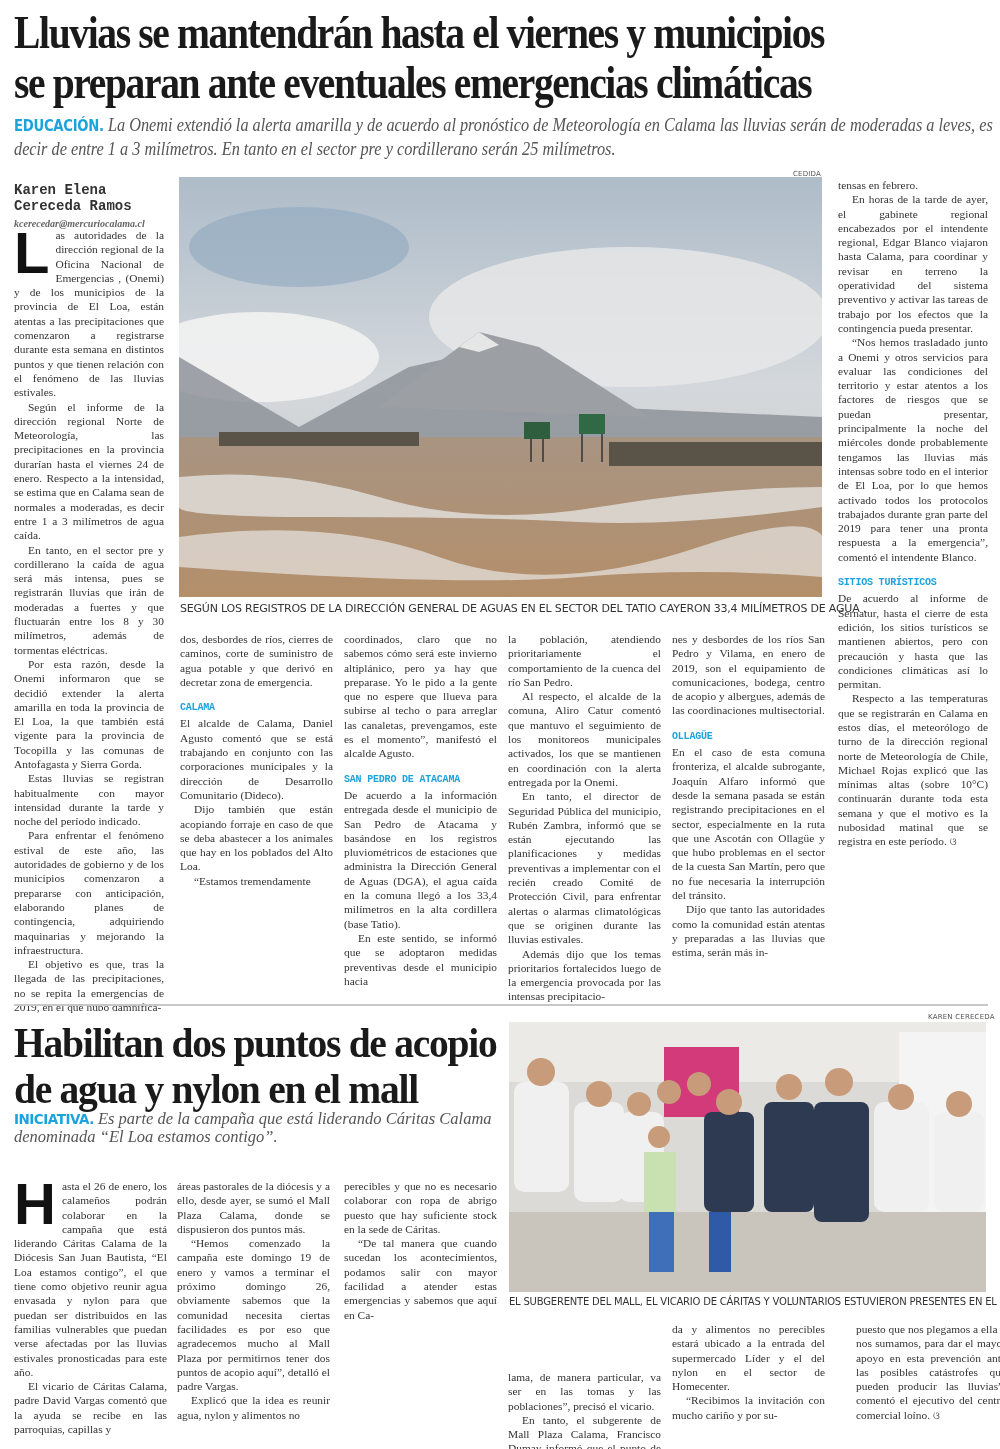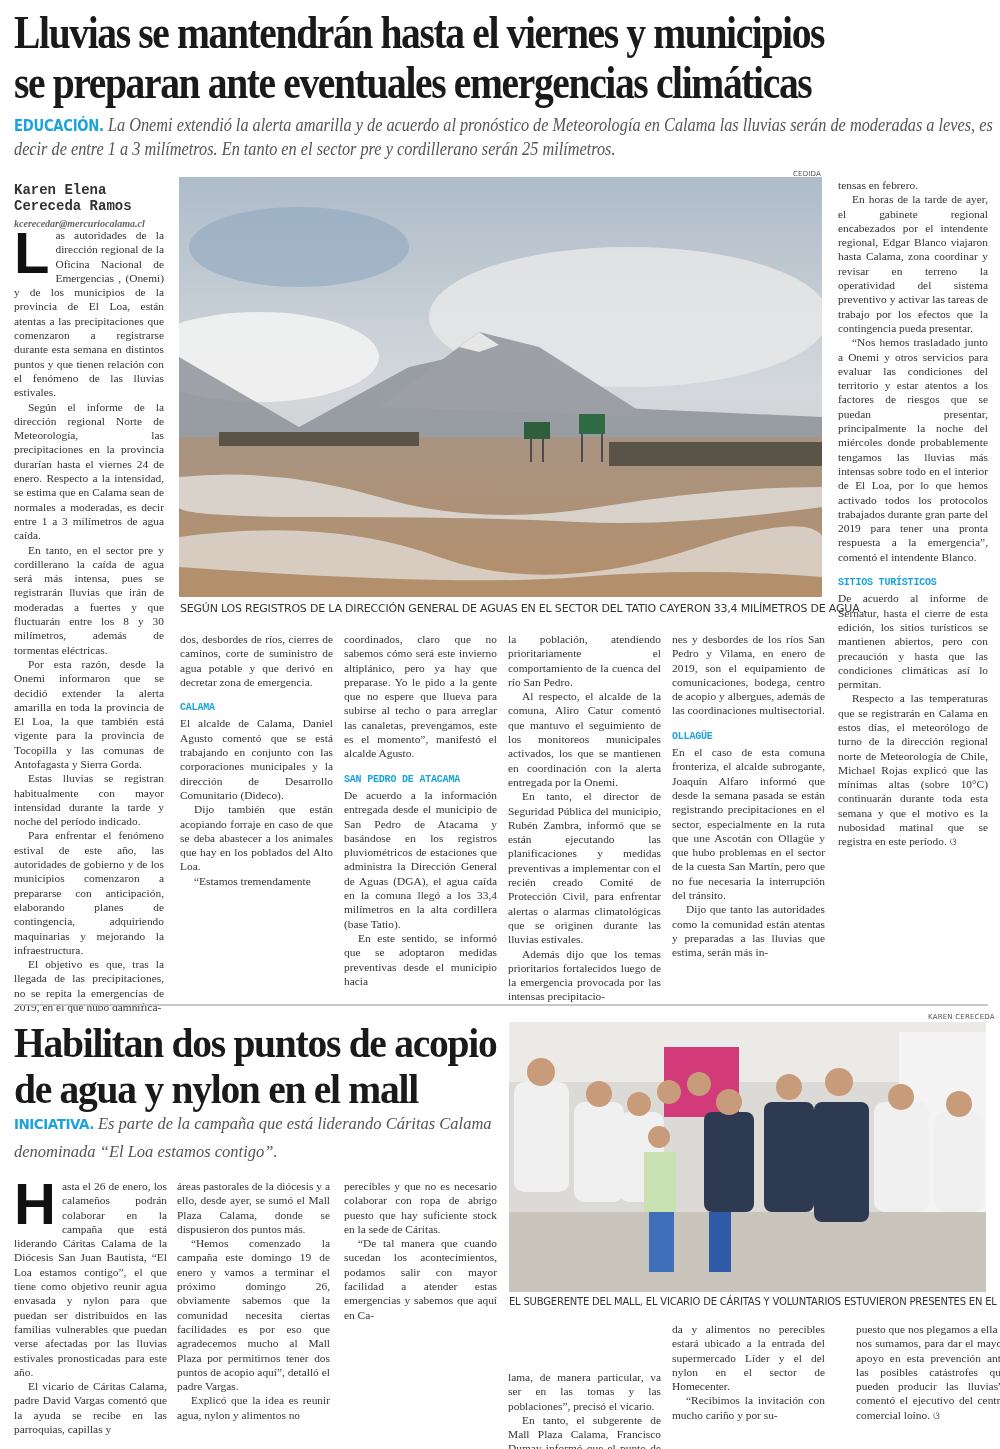--- a/index.html
+++ b/index.html
@@ -61,21 +61,21 @@
 
   .headline2 {
     position: absolute; left: 14px; top: 1020px;
     font-family: "Liberation Serif", serif; font-weight: bold;
     font-size: 43px; line-height: 46px; letter-spacing: -1.4px; color: #1a1a1a;
     transform: scaleX(0.92); transform-origin: left top; white-space: nowrap;
   }
   .deck2 {
     position: absolute; left: 14px; top: 1110px; width: 500px;
     font-family: "Liberation Serif", serif; font-style: italic;
-    font-size: 16.5px; line-height: 27px; color: #555;
+    font-size: 16.5px; line-height: 18px; color: #555;
   }
   .kicker2 {
     font-family: "DejaVu Sans", sans-serif; font-style: normal; font-weight: bold;
     color: #1ca3dc; font-size: 13.5px; letter-spacing: -0.5px;
   }
 </style>
 </head>
 <body>
 
 <div class="headline">
@@ -165,21 +165,21 @@
 
 <div class="col" style="left:672px; top:632px; width:153px;">
   <p class="noind">nes y desbordes de los ríos San Pedro y Vilama, en enero de 2019, son el equipamiento de comunicaciones, bodega, centro de acopio y albergues, además de las coordinaciones multisectorial.</p>
   <h4>OLLAGÜE</h4>
   <p class="noind">En el caso de esta comuna fronteriza, el alcalde subrogante, Joaquín Alfaro informó que desde la semana pasada se están registrando precipitaciones en el sector, especialmente en la ruta que une Ascotán con Ollagüe y que hubo problemas en el sector de la cuesta San Martín, pero que no fue necesaria la interrupción del tránsito.</p>
   <p>Dijo que tanto las autoridades como la comunidad están atentas y preparadas a las lluvias que estima, serán más in-</p>
 </div>
 
 <div class="col" style="left:838px; top:178px; width:150px;">
   <p class="noind">tensas en febrero.</p>
-  <p>En horas de la tarde de ayer, el gabinete regional encabezados por el intendente regional, Edgar Blanco viajaron hasta Calama, zona coordinar y revisar en terreno la operatividad del sistema preventivo y activar las tareas de trabajo por los efectos que la contingencia pueda presentar.</p>
+  <p>En horas de la tarde de ayer, el gabinete regional encabezados por el intendente regional, Edgar Blanco viajaron hasta Calama, para coordinar y revisar en terreno la operatividad del sistema preventivo y activar las tareas de trabajo por los efectos que la contingencia pueda presentar.</p>
   <p>“Nos hemos trasladado junto a Onemi y otros servicios para evaluar las condiciones del territorio y estar atentos a los factores de riesgos que se puedan presentar, principalmente la noche del miércoles donde probablemente tengamos las lluvias más intensas sobre todo en el interior de El Loa, por lo que hemos activado todos los protocolos trabajados durante gran parte del 2019 para tener una pronta respuesta a la emergencia”, comentó el intendente Blanco.</p>
   <h4>SITIOS TURÍSTICOS</h4>
   <p class="noind">De acuerdo al informe de Sernatur, hasta el cierre de esta edición, los sitios turísticos se mantienen abiertos, pero con precaución y hasta que las condiciones climáticas así lo permitan.</p>
   <p><span>Respecto a las temperaturas que se registrarán en Calama en estos días, el meteorólogo de turno de la dirección regional norte de Meteorología de Chile, Michael Rojas explicó que las mínimas altas (sobre 10°C) continuarán durante toda esta semana y que el motivo es la nubosidad matinal que se registra en este período.</span> <span class="endmark">ଓ</span></p>
 </div>
 
 <div class="divider"></div>
 
 <div class="headline2">
   <div>Habilitan dos puntos de acopio</div>

